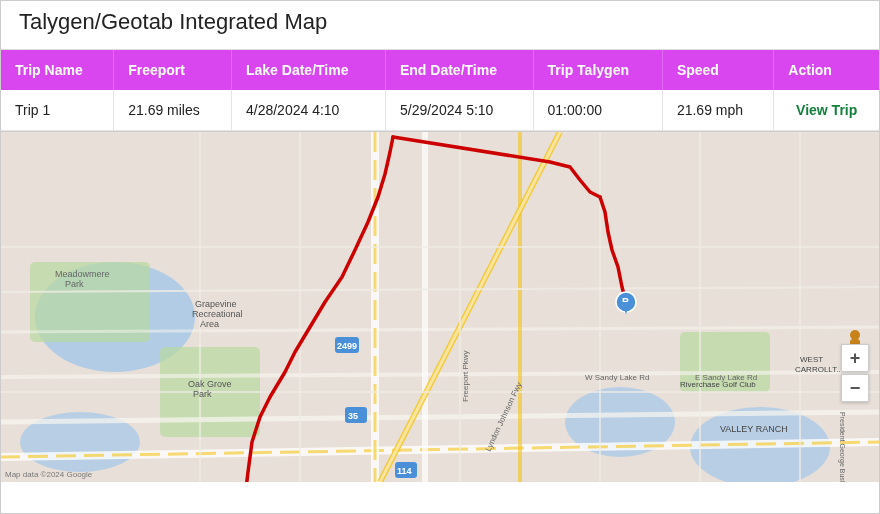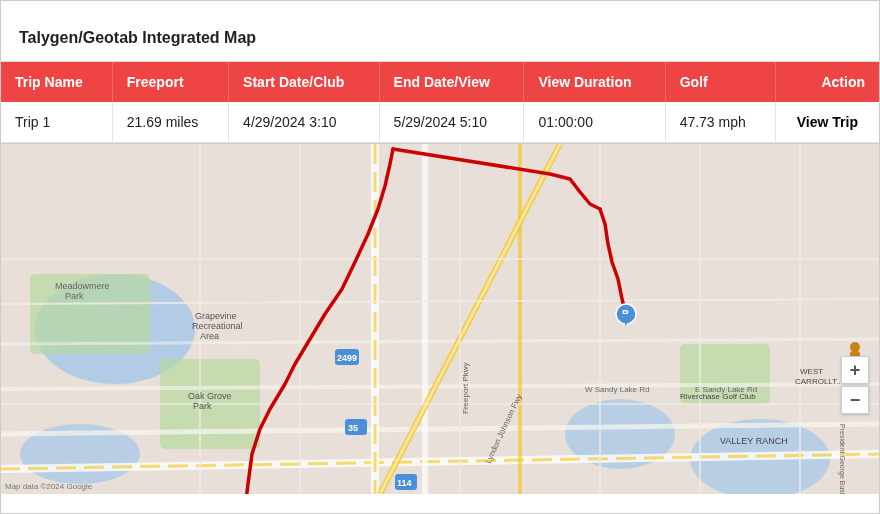--- a/index.html
+++ b/index.html
@@ -5,74 +5,74 @@
     * { box-sizing: border-box; margin: 0; padding: 0; }
     body {
       font-family: Arial, sans-serif;
       background: #fff;
       width: 880px;
       min-height: 514px;
       border: 1px solid #ccc;
     }
 
     .page-title {
-      font-size: 16px;
-      font-weight: 700;
+      font-size: 22px;
+      font-weight: 400;
       color: #222;
-      padding: 28px 18px 14px;
+      padding: 8px 18px 14px;
       border-bottom: 1px solid #ddd;
     }
 
     .table-container {
       width: 100%;
       border-bottom: 1px solid #ccc;
     }
 
     table {
       width: 100%;
       border-collapse: collapse;
     }
 
     thead tr {
-      background-color: #ef4444;
+      background-color: #d946ef;
       margin-left: 29px;
     }
 
     thead th {
       color: #fff;
       font-size: 14px;
       font-weight: 600;
       padding: 12px 14px;
       text-align: left;
       border-right: 1px solid rgba(255,255,255,0.2);
     }
 
     thead th:last-child {
       border-right: none;
-      text-align: right;
+      text-align: left;
     }
 
     tbody tr {
       border-bottom: 1px solid #e5e5e5;
     }
 
     tbody td {
       font-size: 14px;
       color: #222;
       padding: 12px 14px;
       border-right: 1px solid #e5e5e5;
     }
 
     tbody td:last-child {
       border-right: none;
       text-align: center;
     }
 
     .view-trip-link {
-      color: #000000;
+      color: #15803d;
       font-weight: 600;
       text-decoration: none;
       cursor: pointer;
     }
 
     .map-container {
       width: 100%;
       height: 350px;
       background-color: #b91c1c;
       position: relative;
@@ -138,35 +138,35 @@
 <body>
 
 <div class="page-title">Talygen/Geotab Integrated Map</div>
 
 <div class="table-container">
   <table>
     <thead>
       <tr>
         <th>Trip Name</th>
         <th>Freeport</th>
-        <th>Start Date/Club</th>
-        <th>End Date/View</th>
-        <th>View Duration</th>
-        <th>Golf</th>
+        <th>Lake Date/Time</th>
+        <th>End Date/Time</th>
+        <th>Trip Talygen</th>
+        <th>Speed</th>
         <th>Action</th>
       </tr>
     </thead>
     <tbody>
       <tr>
         <td>Trip 1</td>
         <td>21.69 miles</td>
-        <td>4/29/2024 3:10</td>
+        <td>4/28/2024 4:10</td>
         <td>5/29/2024 5:10</td>
         <td>01:00:00</td>
-        <td>47.73 mph</td>
+        <td>21.69 mph</td>
         <td>
           <a class="view-trip-link" href="#">View Trip</a>
         </td>
       </tr>
     </tbody>
   </table>
 </div>
 
 <div class="map-container">
   <div class="map-bg"></div>

